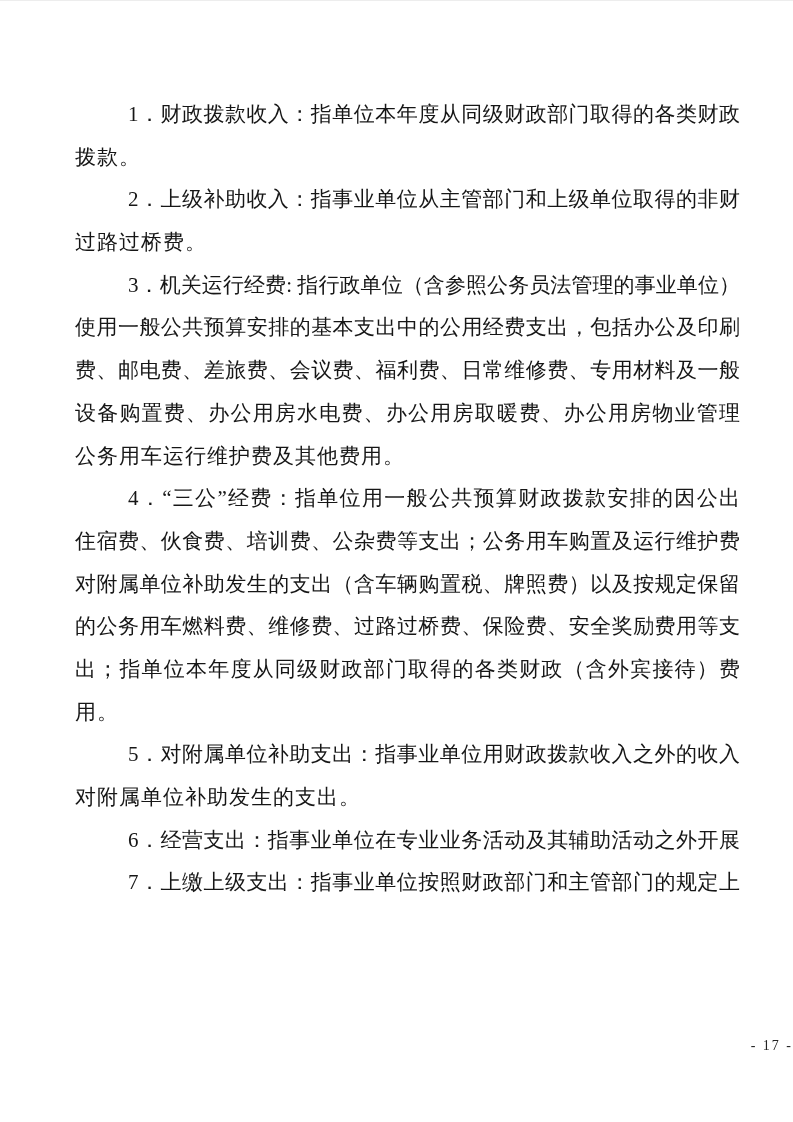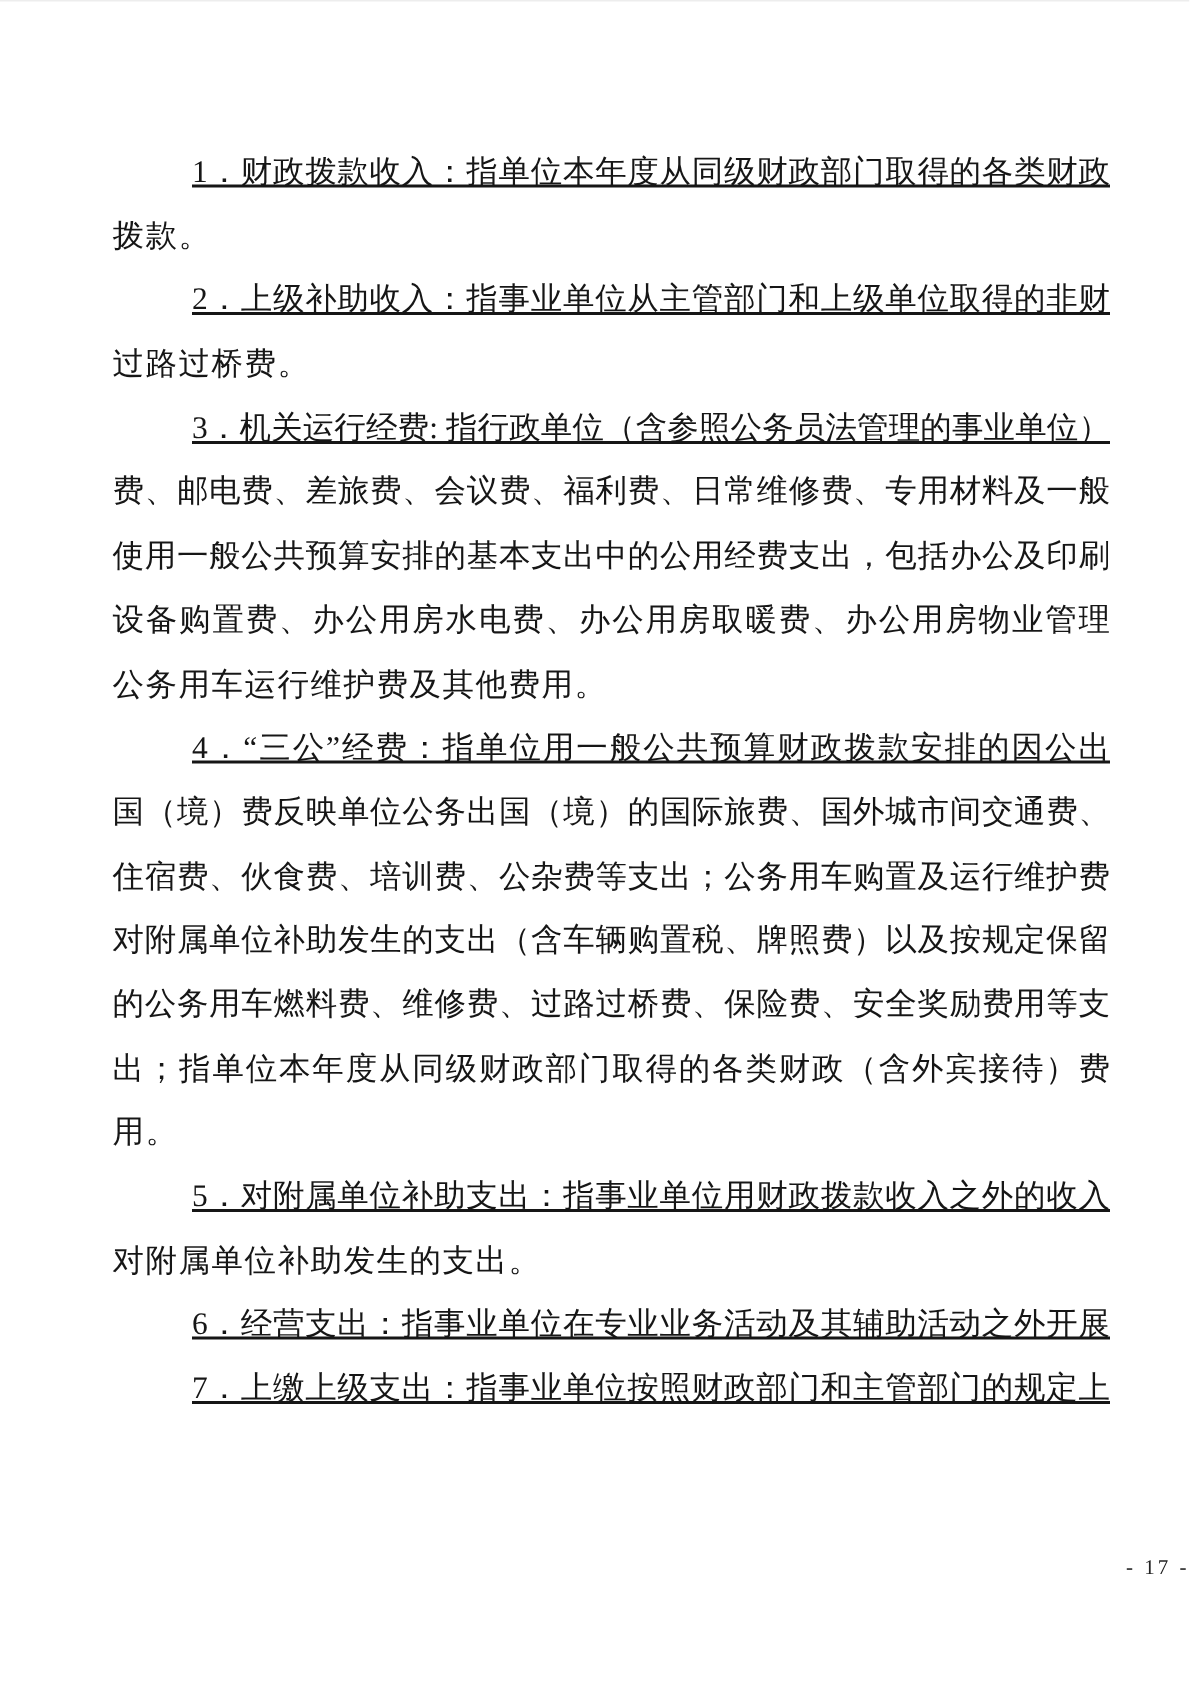--- a/index.html
+++ b/index.html
@@ -34,21 +34,20 @@
     color: #161616;
   }
   .line.just {
     white-space: normal;
     letter-spacing: 0;
     text-align: justify;
     text-align-last: justify;
   }
   .line.indent {
     text-indent: 53px;
-    text-decoration: underline;
   }
   .footer {
     position: absolute;
     top: 1036px;
     left: 0;
     right: 0;
     text-align: right;
     font-size: 14px;
     line-height: 18px;
     letter-spacing: 2px;
@@ -58,26 +57,25 @@
 </head>
 <body>
 
 <div class="page">
   <div class="doc-body">
       <div class="line indent just">1．财政拨款收入：指单位本年度从同级财政部门取得的各类财政</div>
       <div class="line">拨款。</div>
       <div class="line indent just">2．上级补助收入：指事业单位从主管部门和上级单位取得的非财</div>
       <div class="line">过路过桥费。</div>
       <div class="line indent just">3．机关运行经费: 指行政单位（含参照公务员法管理的事业单位）</div>
+      <div class="line just">使用一般公共预算安排的基本支出中的公用经费支出，包括办公及印刷</div>
       <div class="line just">费、邮电费、差旅费、会议费、福利费、日常维修费、专用材料及一般</div>
-      <div class="line just">使用一般公共预算安排的基本支出中的公用经费支出，包括办公及印刷</div>
       <div class="line just">设备购置费、办公用房水电费、办公用房取暖费、办公用房物业管理费、</div>
       <div class="line">公务用车运行维护费及其他费用。</div>
       <div class="line indent just">4．“三公”经费：指单位用一般公共预算财政拨款安排的因公出</div>
-      <div class="line just">国（境）费反映单位公务出国（境）的国际旅费、国外城市间交通费、</div>
       <div class="line just">住宿费、伙食费、培训费、公杂费等支出；公务用车购置及运行维护费</div>
       <div class="line just">对附属单位补助发生的支出（含车辆购置税、牌照费）以及按规定保留</div>
       <div class="line just">的公务用车燃料费、维修费、过路过桥费、保险费、安全奖励费用等支</div>
       <div class="line just">出；指单位本年度从同级财政部门取得的各类财政（含外宾接待）费</div>
       <div class="line">用。</div>
       <div class="line indent just">5．对附属单位补助支出：指事业单位用财政拨款收入之外的收入</div>
       <div class="line">对附属单位补助发生的支出。</div>
       <div class="line indent just">6．经营支出：指事业单位在专业业务活动及其辅助活动之外开展</div>
       <div class="line indent just">7．上缴上级支出：指事业单位按照财政部门和主管部门的规定上</div>
     </div>

